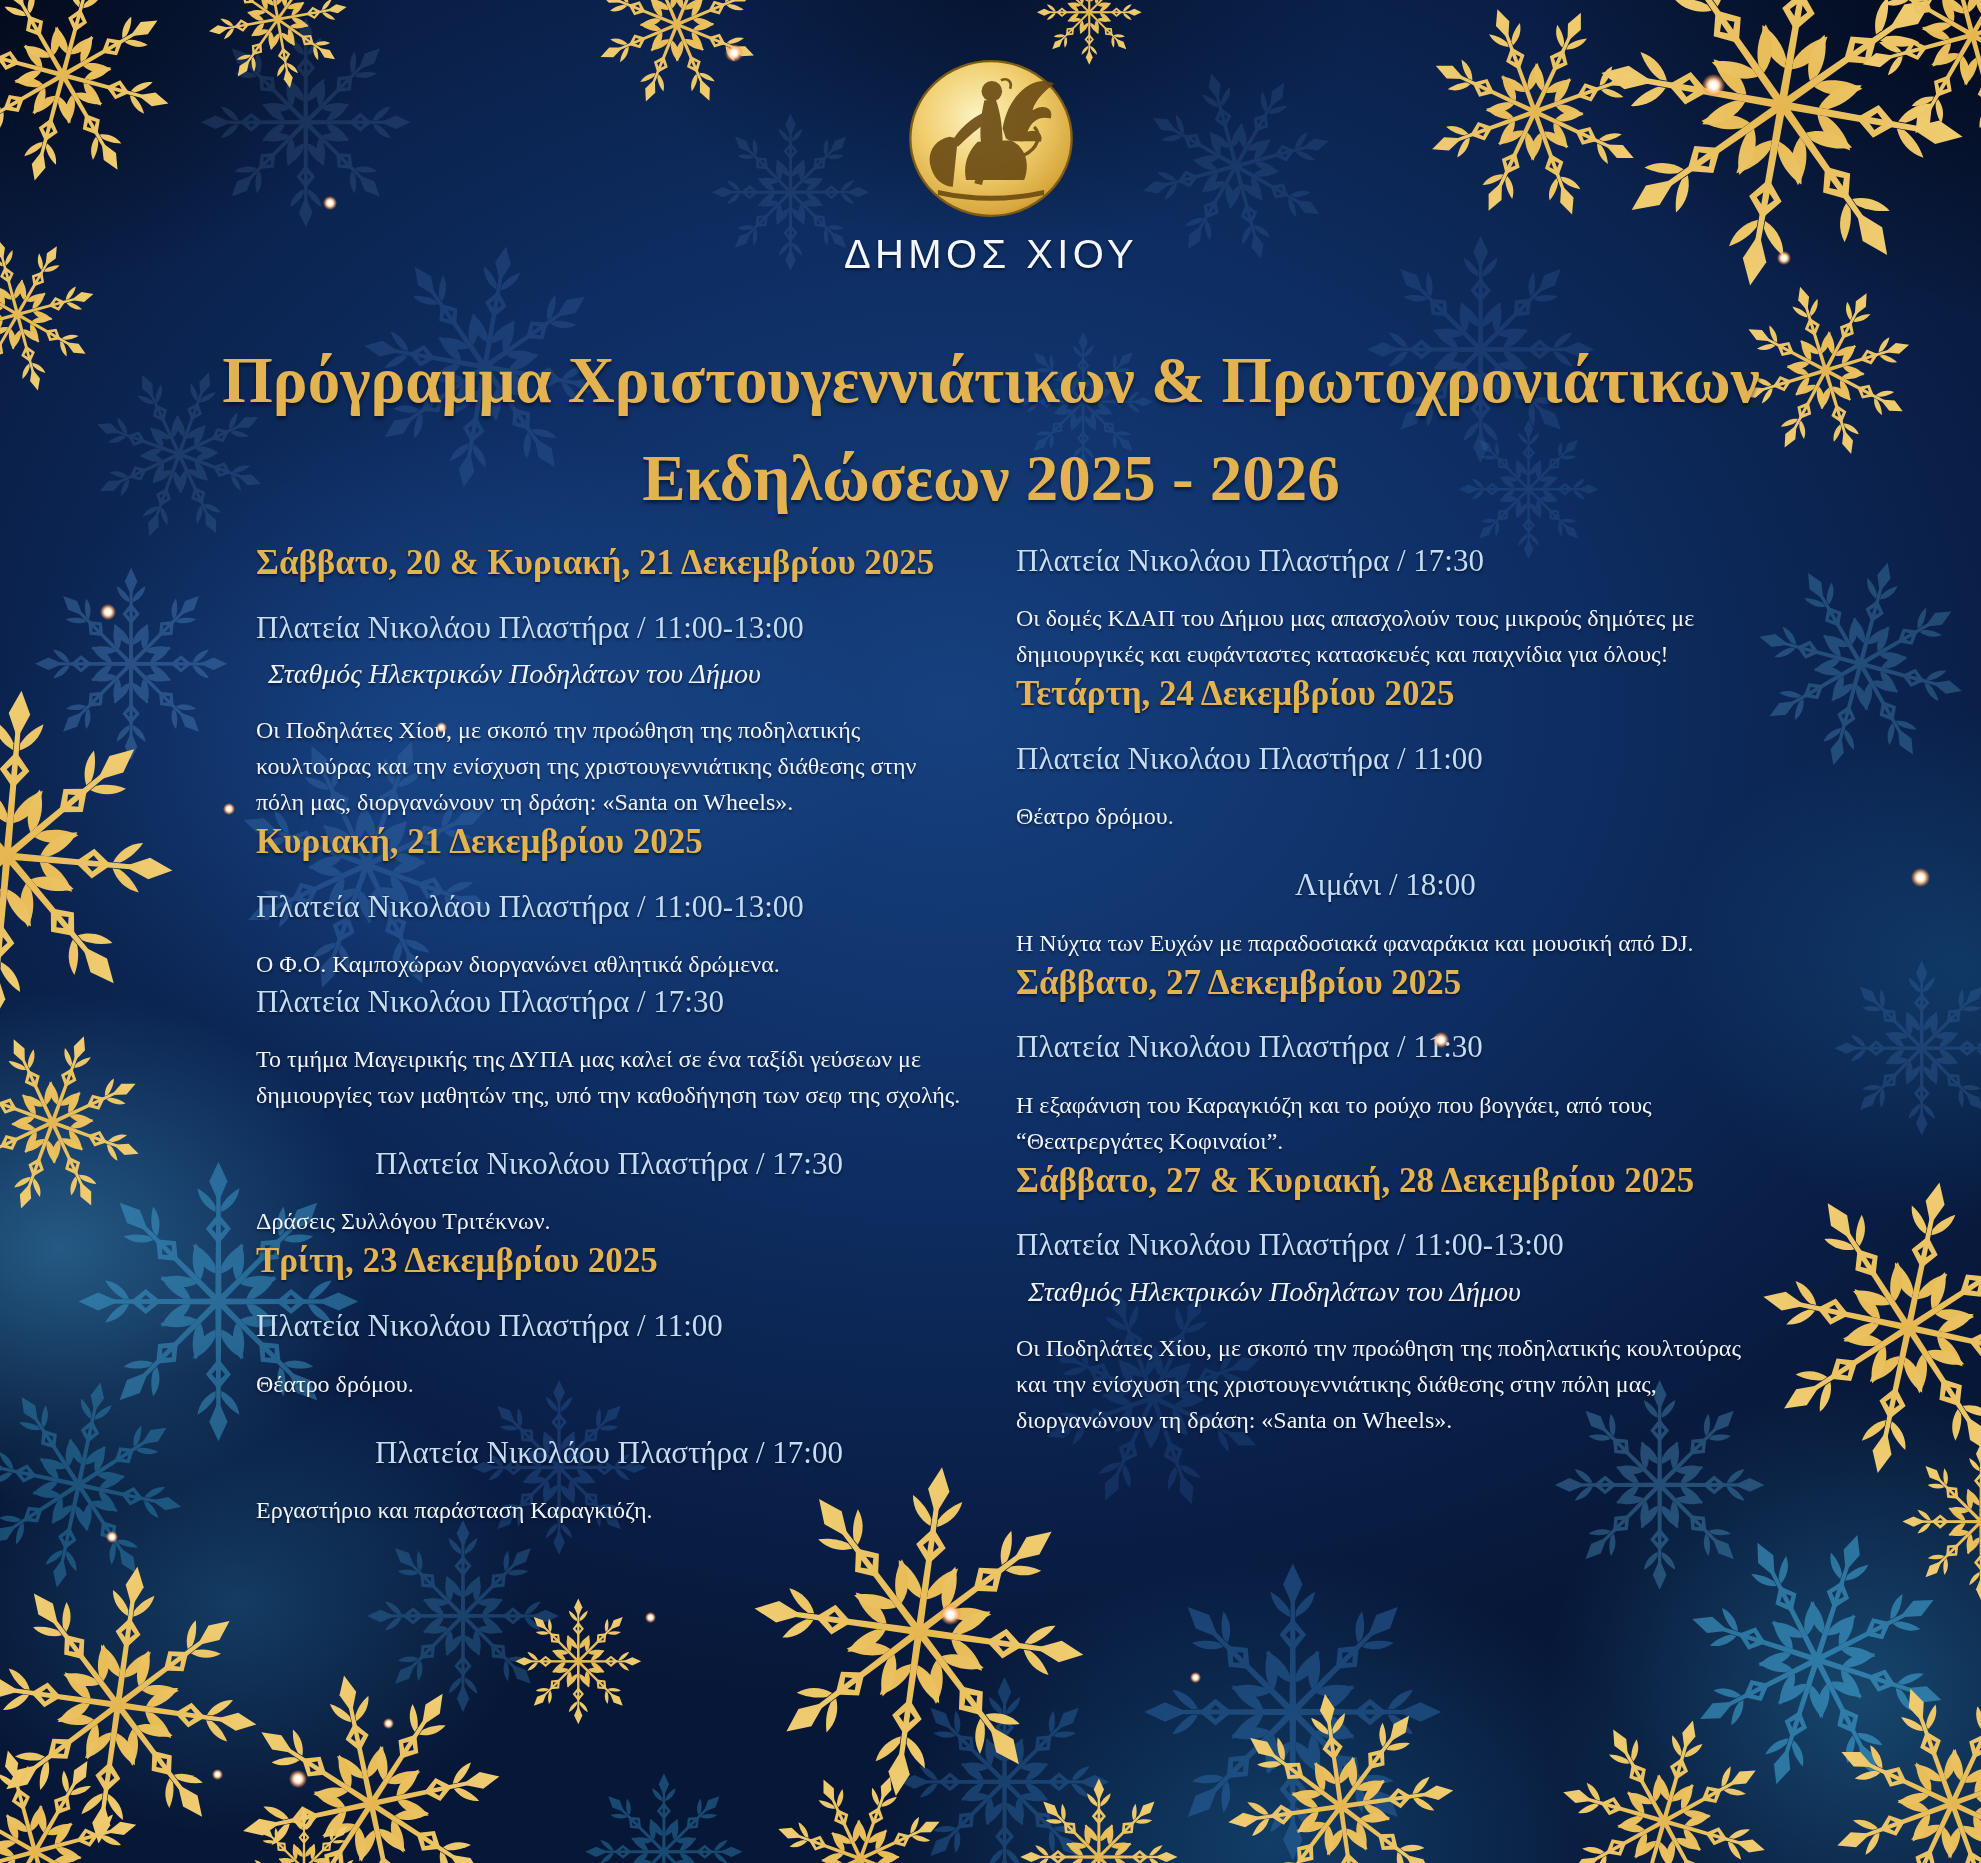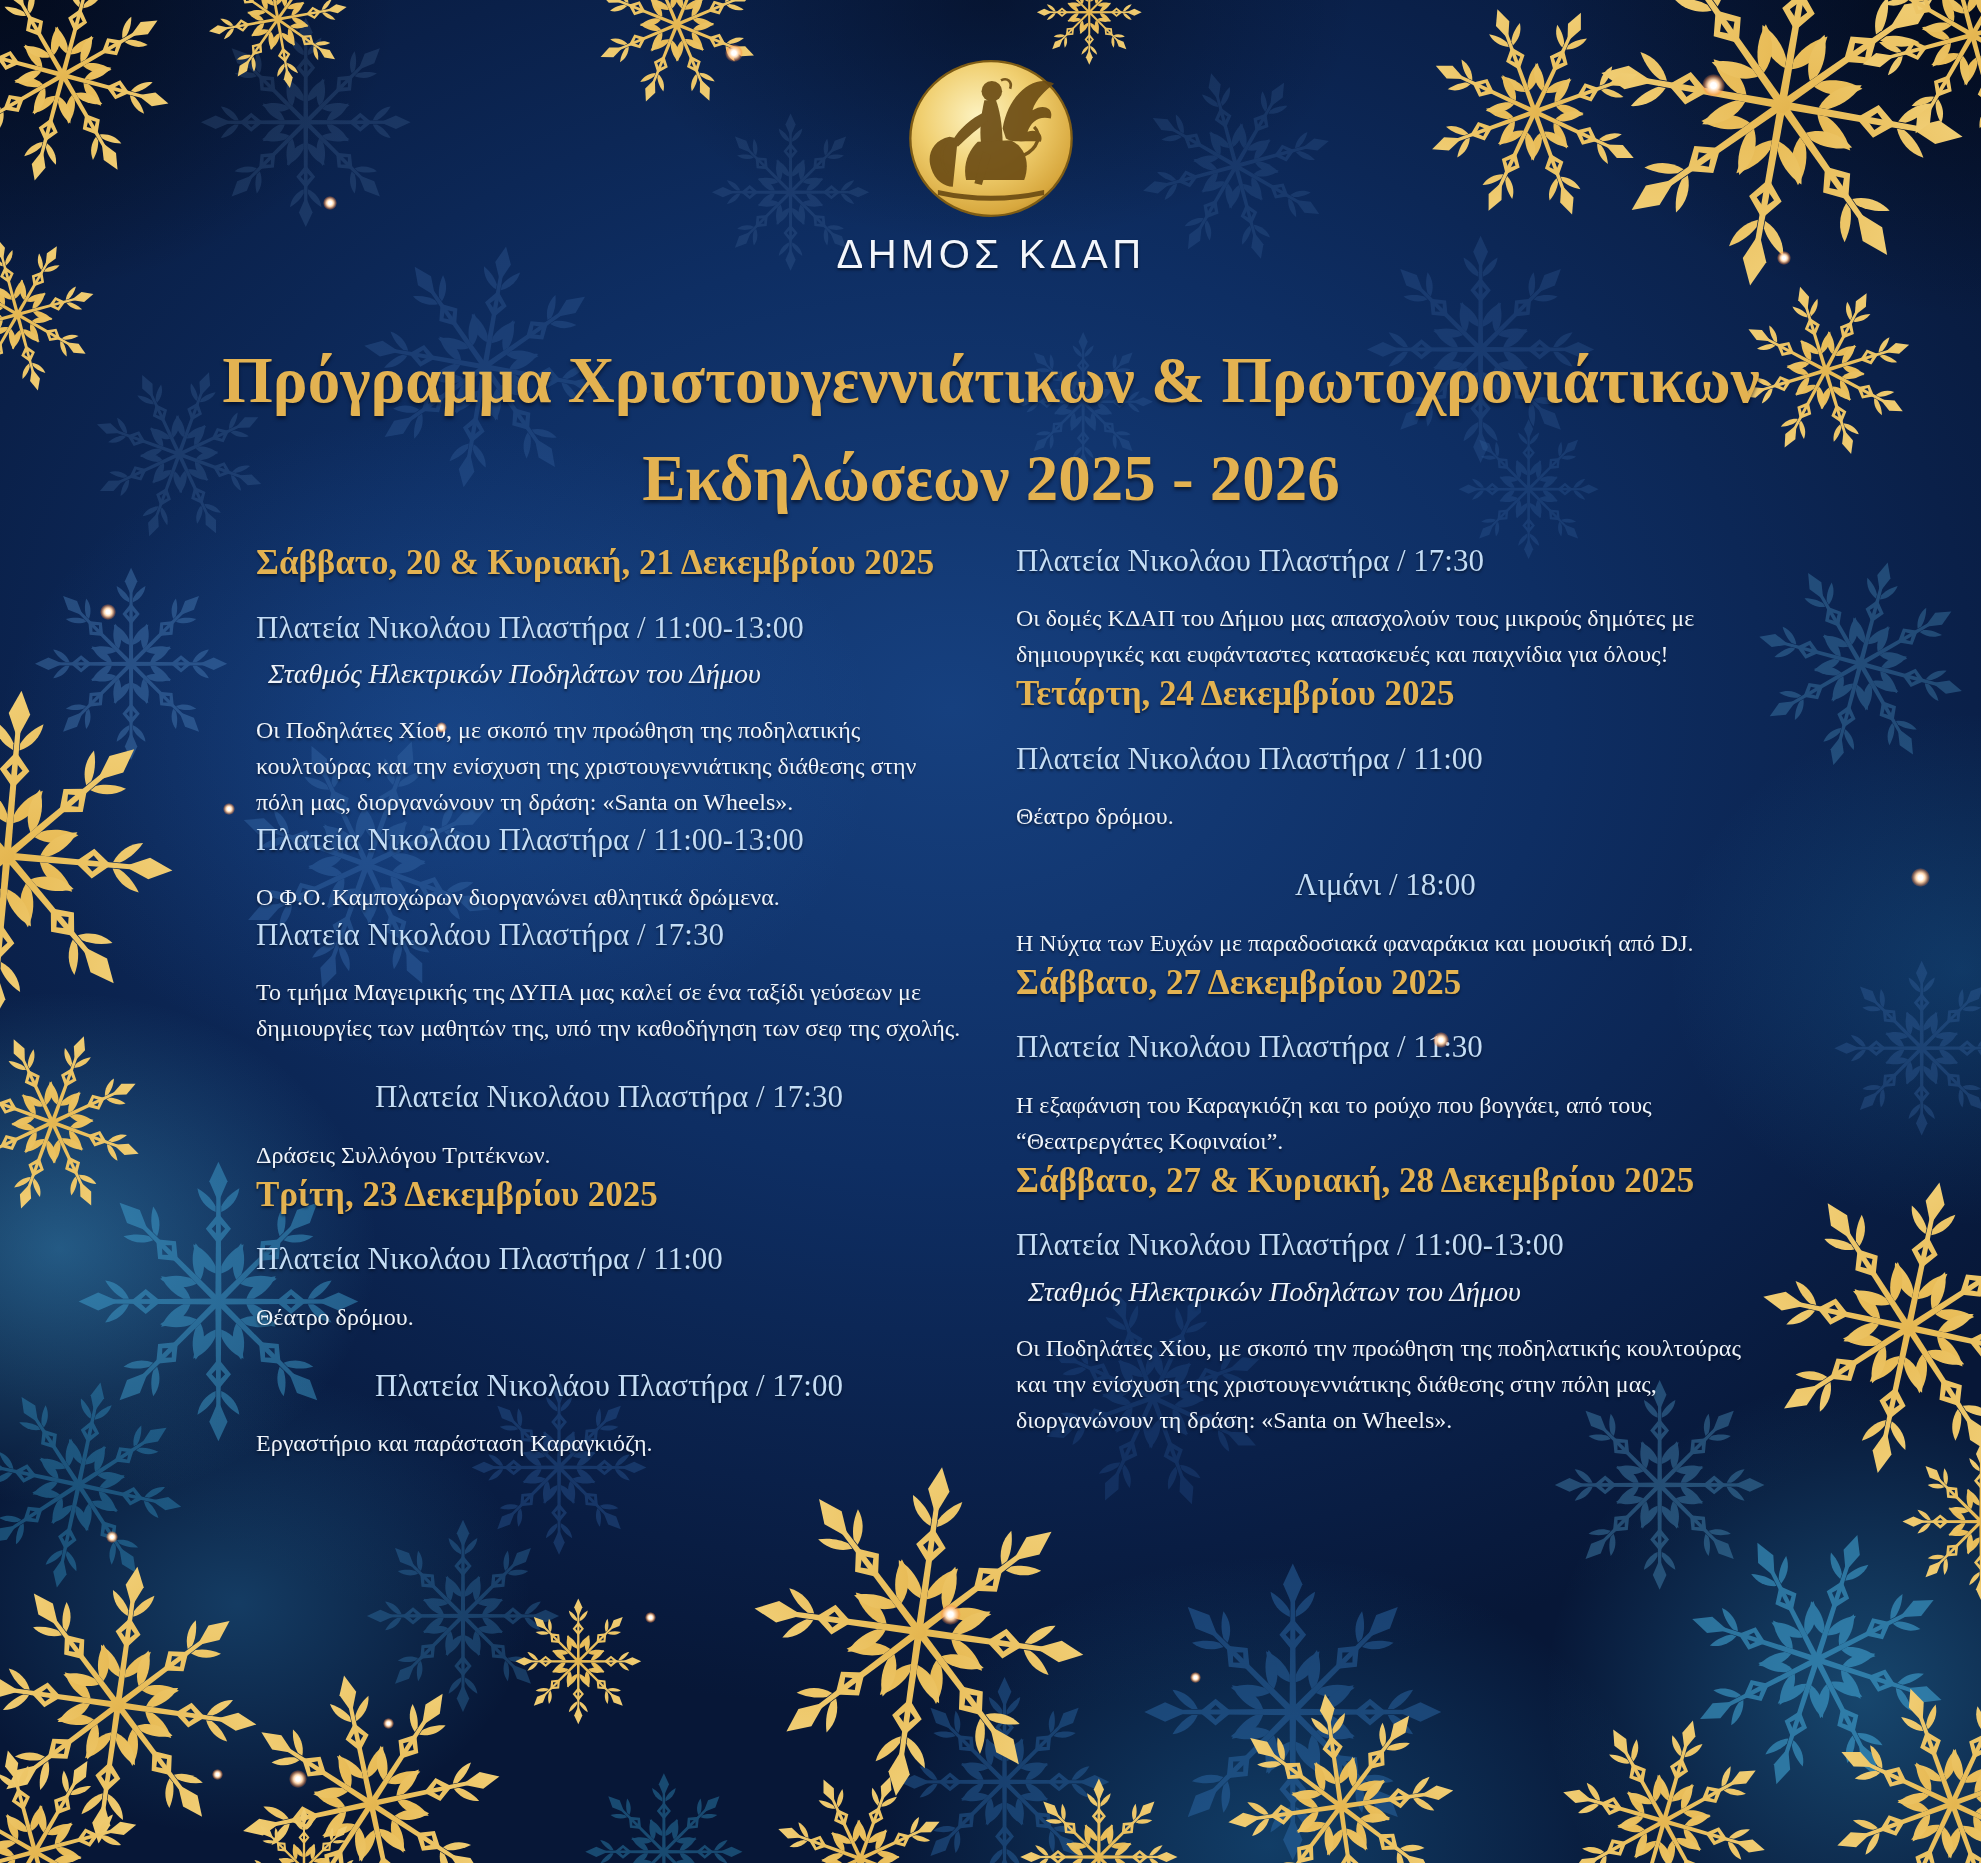--- a/index.html
+++ b/index.html
@@ -151,35 +151,36 @@
         <path d="M56,13 C60,11 63,14 61.5,18" fill="none" stroke="#6a4a12" stroke-width="1.6"></path>
         <path d="M46,25 C44,34 43,42 44,51 L57,51 C57,40 55,30 53,25 Z"></path>
         <path d="M46,32 C38,36 31,42 27,49 L30,53 C36,47 43,41 48,38 Z"></path>
         <path d="M42,50 C36,56 33,64 35,73 L70,73 C74,62 70,53 62,49 Z"></path>
         <path d="M45,56 L40,75 L44.5,76 L50,58 Z"></path>
         <path d="M70,58 C78,54 81,46 76,41" fill="none" stroke="#6a4a12" stroke-width="2"></path>
       </g>
     </svg>
   </div>
 
-  <div class="org-name">ΔΗΜΟΣ ΚΔΑΠ</div>
+  <div class="org-name">ΔΗΜΟΣ ΧΙΟΥ</div>
 
   <div class="title">
     <div>Πρόγραμμα Χριστουγεννιάτικων &amp; Πρωτοχρονιάτικων</div>
     <div>Εκδηλώσεων 2025 - 2026</div>
   </div>
 
   <div class="col col-left" id="col-left">
       <section class="event-block">
         <div class="date-heading">Σάββατο, 20 &amp; Κυριακή, 21 Δεκεμβρίου 2025</div>
         <div class="location">Πλατεία Νικολάου Πλαστήρα / 11:00-13:00</div>
         <div class="subtitle">Σταθμός Ηλεκτρικών Ποδηλάτων του Δήμου</div>
         <div class="body">Οι Ποδηλάτες Χίου, με σκοπό την προώθηση της ποδηλατικής κουλτούρας και την ενίσχυση της χριστουγεννιάτικης διάθεσης στην πόλη μας, διοργανώνουν τη δράση: «Santa on Wheels».</div>
       </section>
       <section class="event-block">
+        <div class="date-heading">Κυριακή, 21 Δεκεμβρίου 2025</div>
         <div class="location">Πλατεία Νικολάου Πλαστήρα / 11:00-13:00</div>
         <div class="body">Ο Φ.Ο. Καμποχώρων διοργανώνει αθλητικά δρώμενα.</div>
       </section>
       <section class="event-block">
         <div class="location">Πλατεία Νικολάου Πλαστήρα / 17:30</div>
         <div class="body">Το τμήμα Μαγειρικής της ΔΥΠΑ μας καλεί σε ένα ταξίδι γεύσεων με δημιουργίες των μαθητών της, υπό την καθοδήγηση των σεφ της σχολής.</div>
         <div class="location">Πλατεία Νικολάου Πλαστήρα / 17:30</div>
         <div class="body">Δράσεις Συλλόγου Τριτέκνων.</div>
       </section>
       <section class="event-block">

